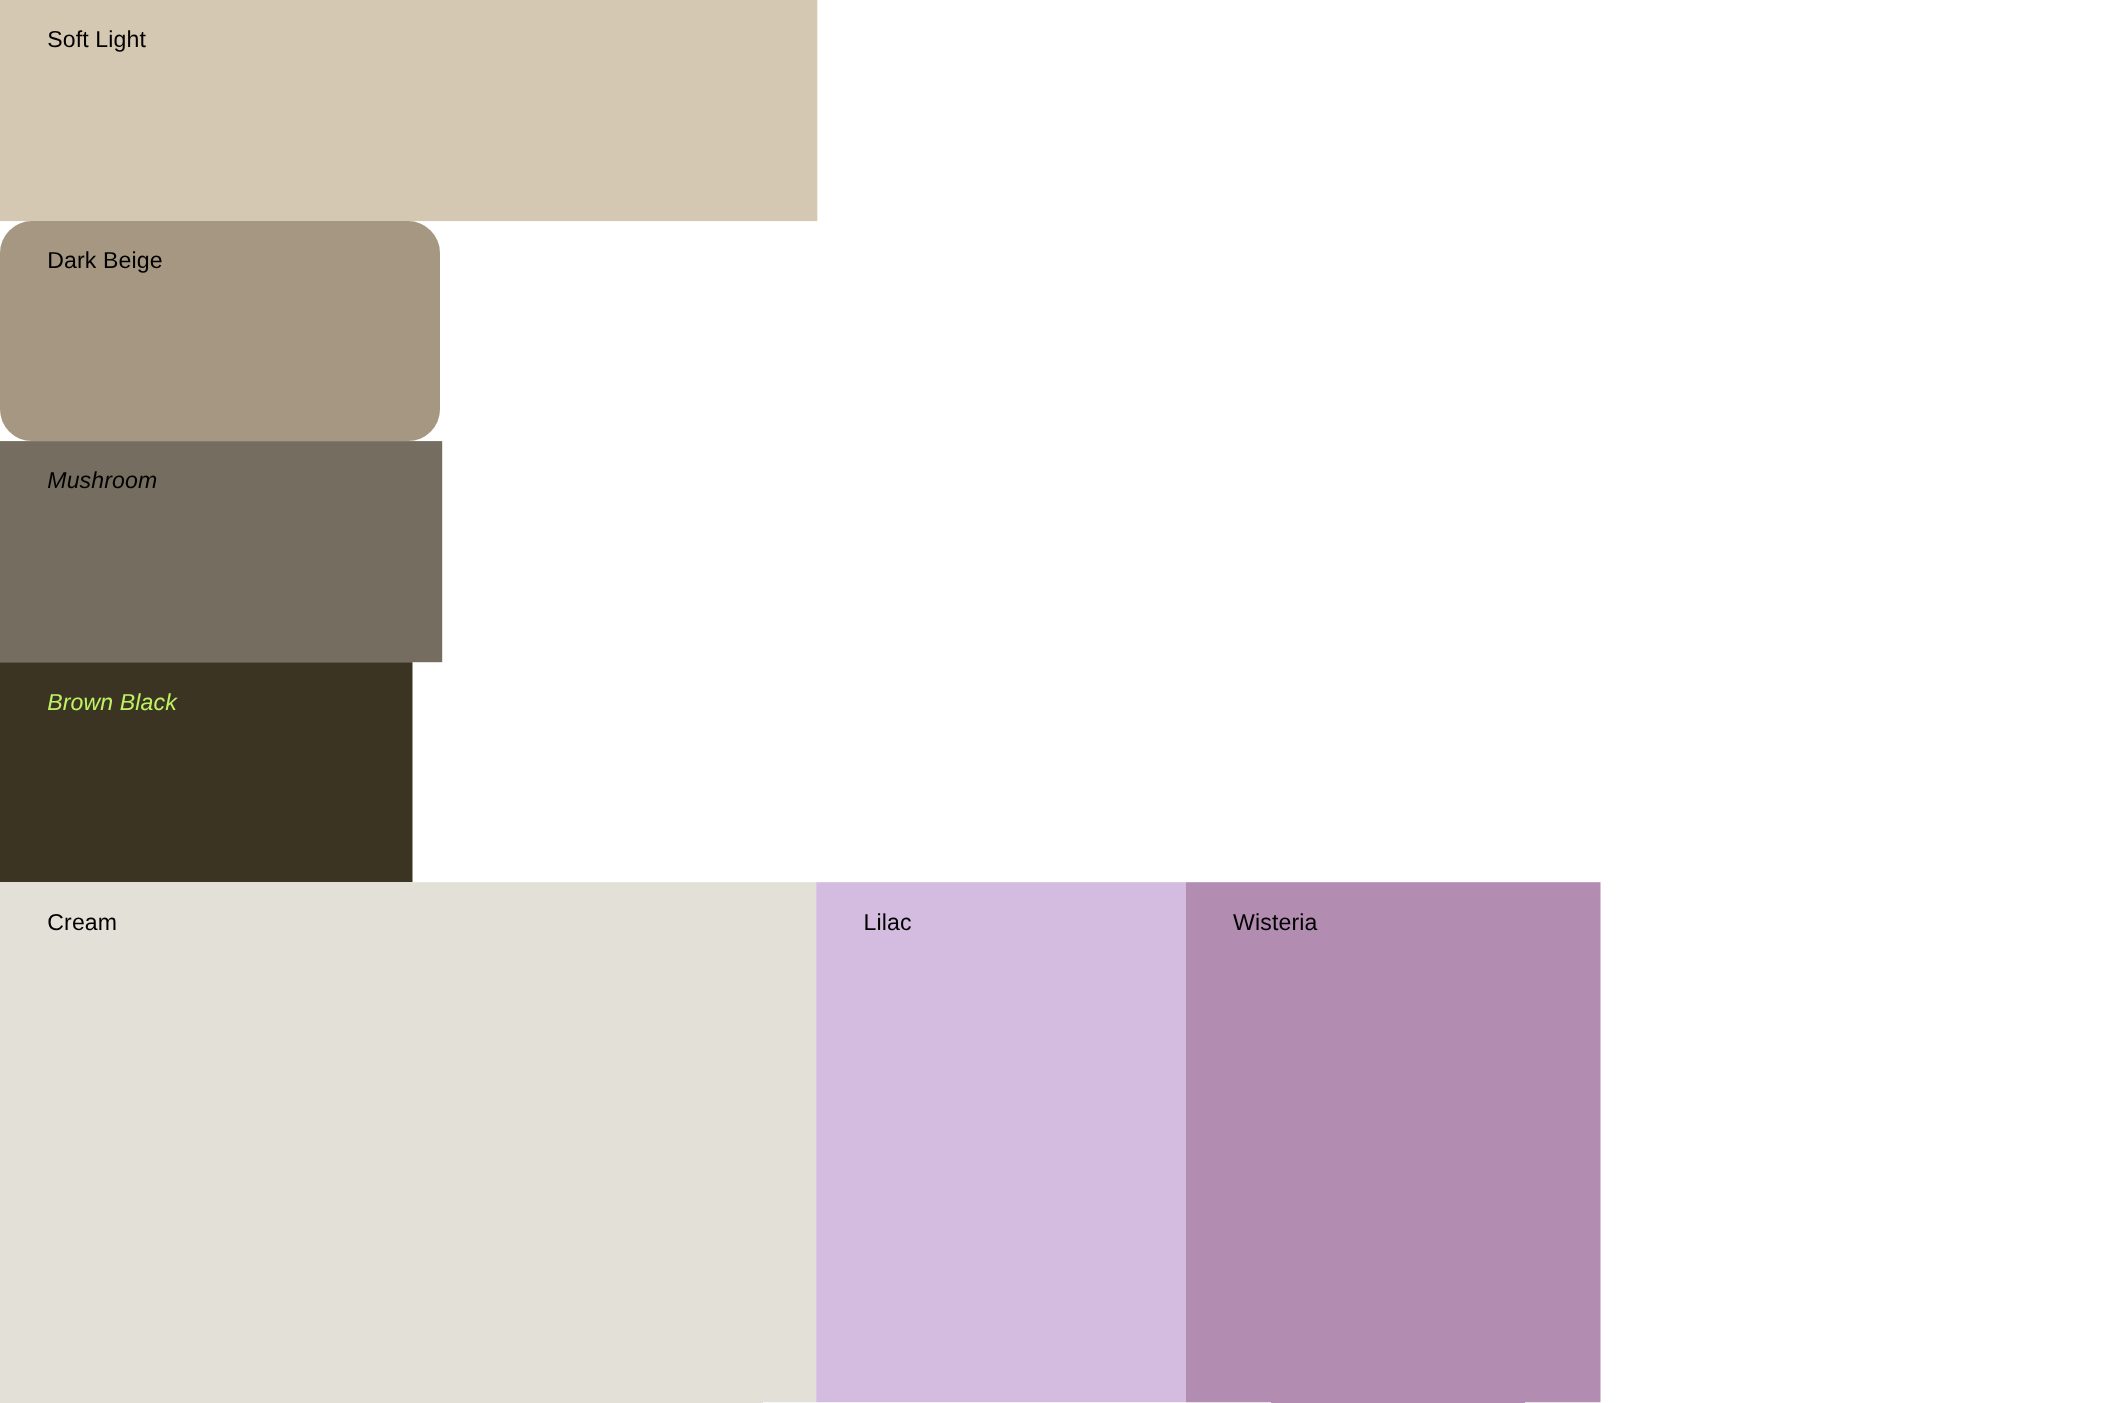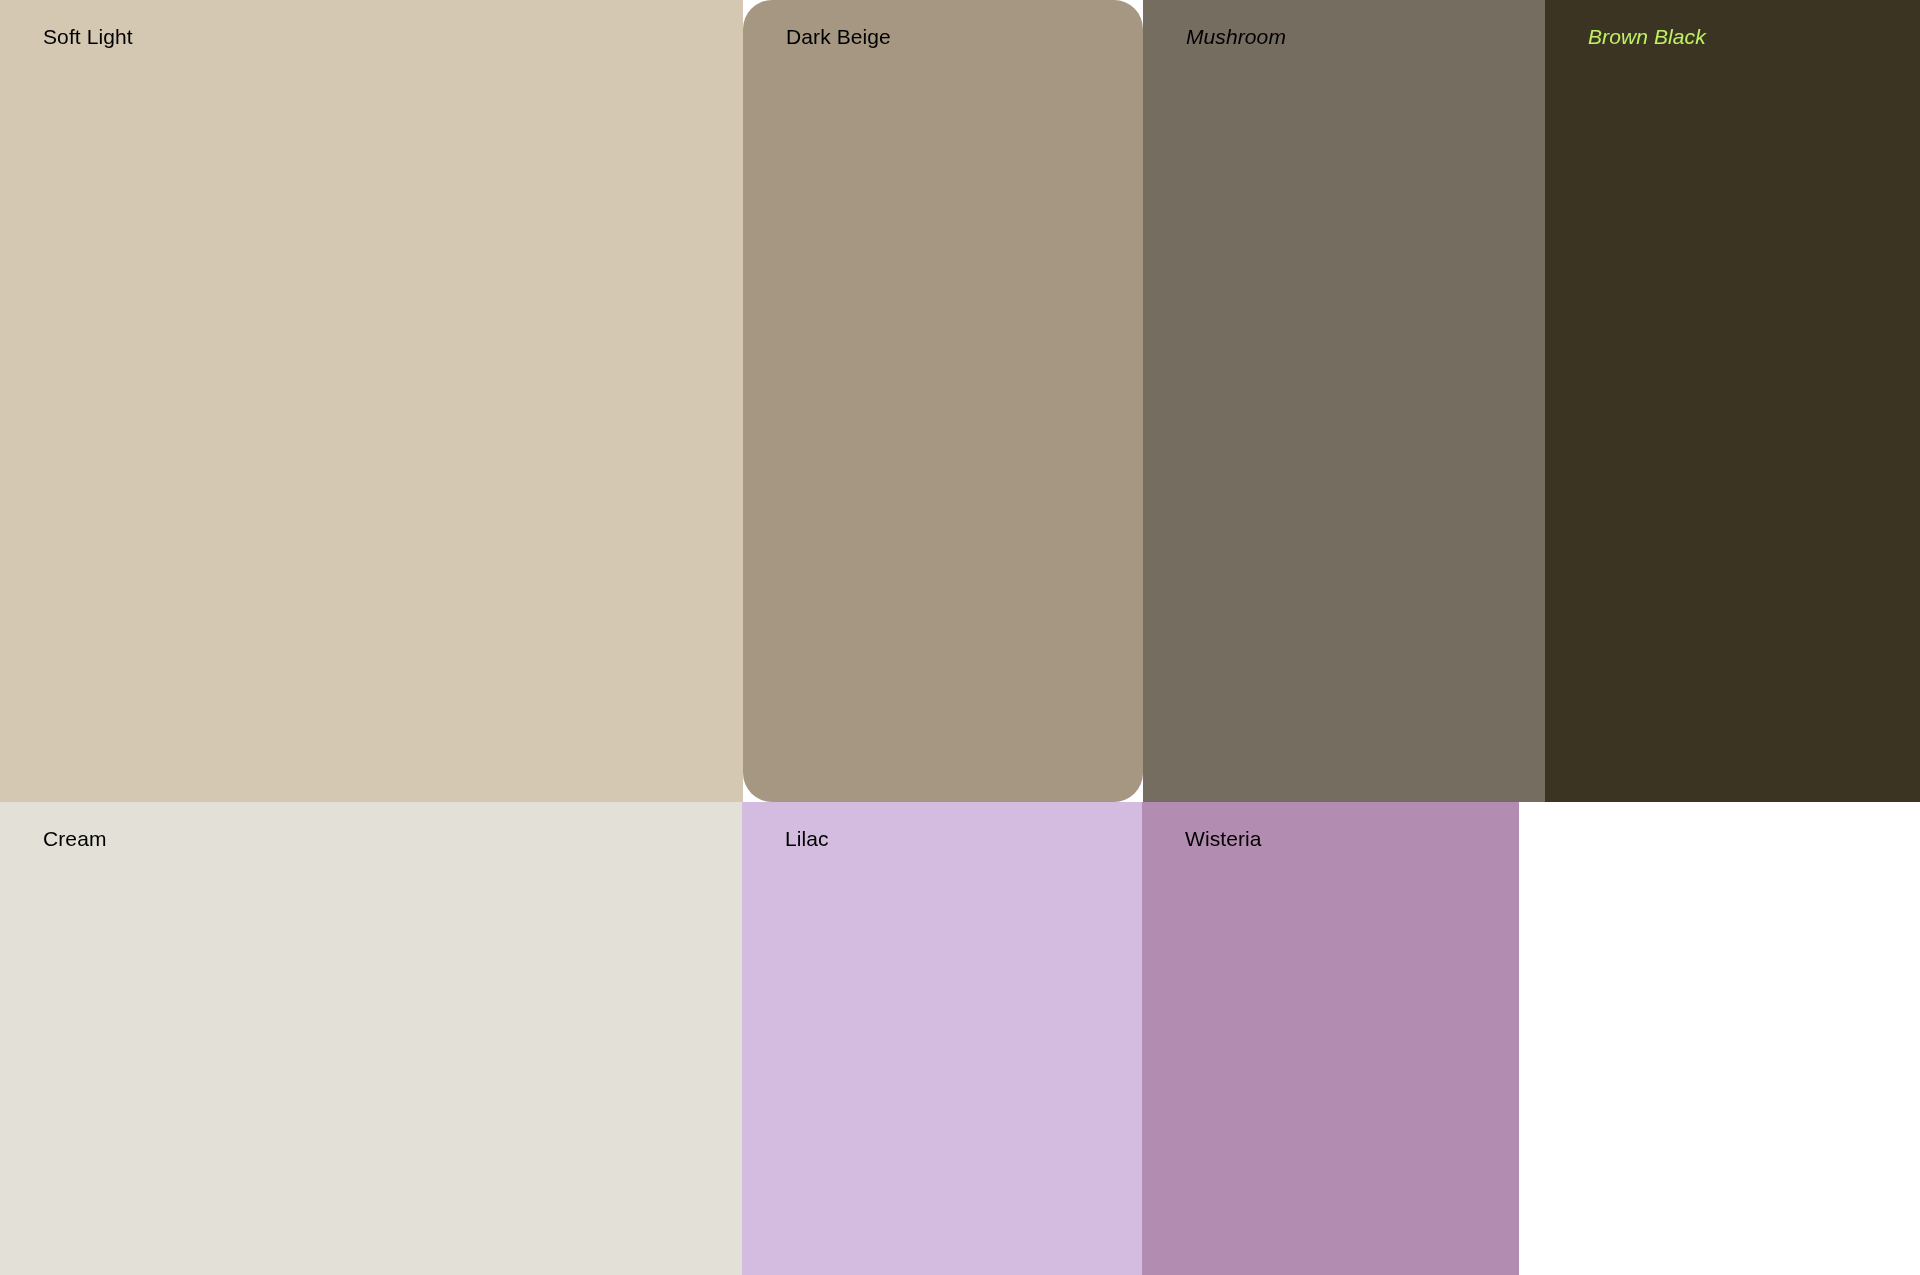--- a/index.html
+++ b/index.html
@@ -15,21 +15,21 @@
     width: 1920px;
     height: 1275px;
     display: flex;
     flex-direction: column;
   }
   .palette-row {
     display: flex;
     flex-direction: row;
     width: 100%;
   }
-  .palette-row.row-top { height: 802px; }
+  .palette-row.row-top { height: 802px; flex-direction: column; }
   .palette-row.row-bottom { height: 473px; }
 
   .swatch {
     position: relative;
     height: 100%;
     box-sizing: border-box;
     overflow: hidden;
   }
   .swatch-label {
     position: absolute;
@@ -48,21 +48,21 @@
 
   
   .col-1-top { width: 743px; }
   .col-2-top { width: 400px; border-radius: 29px; }
   .col-3-top { width: 402px; }
   .col-4-top { width: 375px; }
 
   
   .col-1-bot { width: 742px; }
   .col-2-bot { width: 401px; }
-  .col-3-bot { width: 400px; }
+  .col-3-bot { width: 336px; }
   .col-4-bot { width: 377px; }
 </style>
 </head>
 <body>
 
 <div id="palette">
 
   <div class="palette-row row-top">
 
     <div class="swatch col-1-top" style="background-color: rgb(213, 200, 178);">

